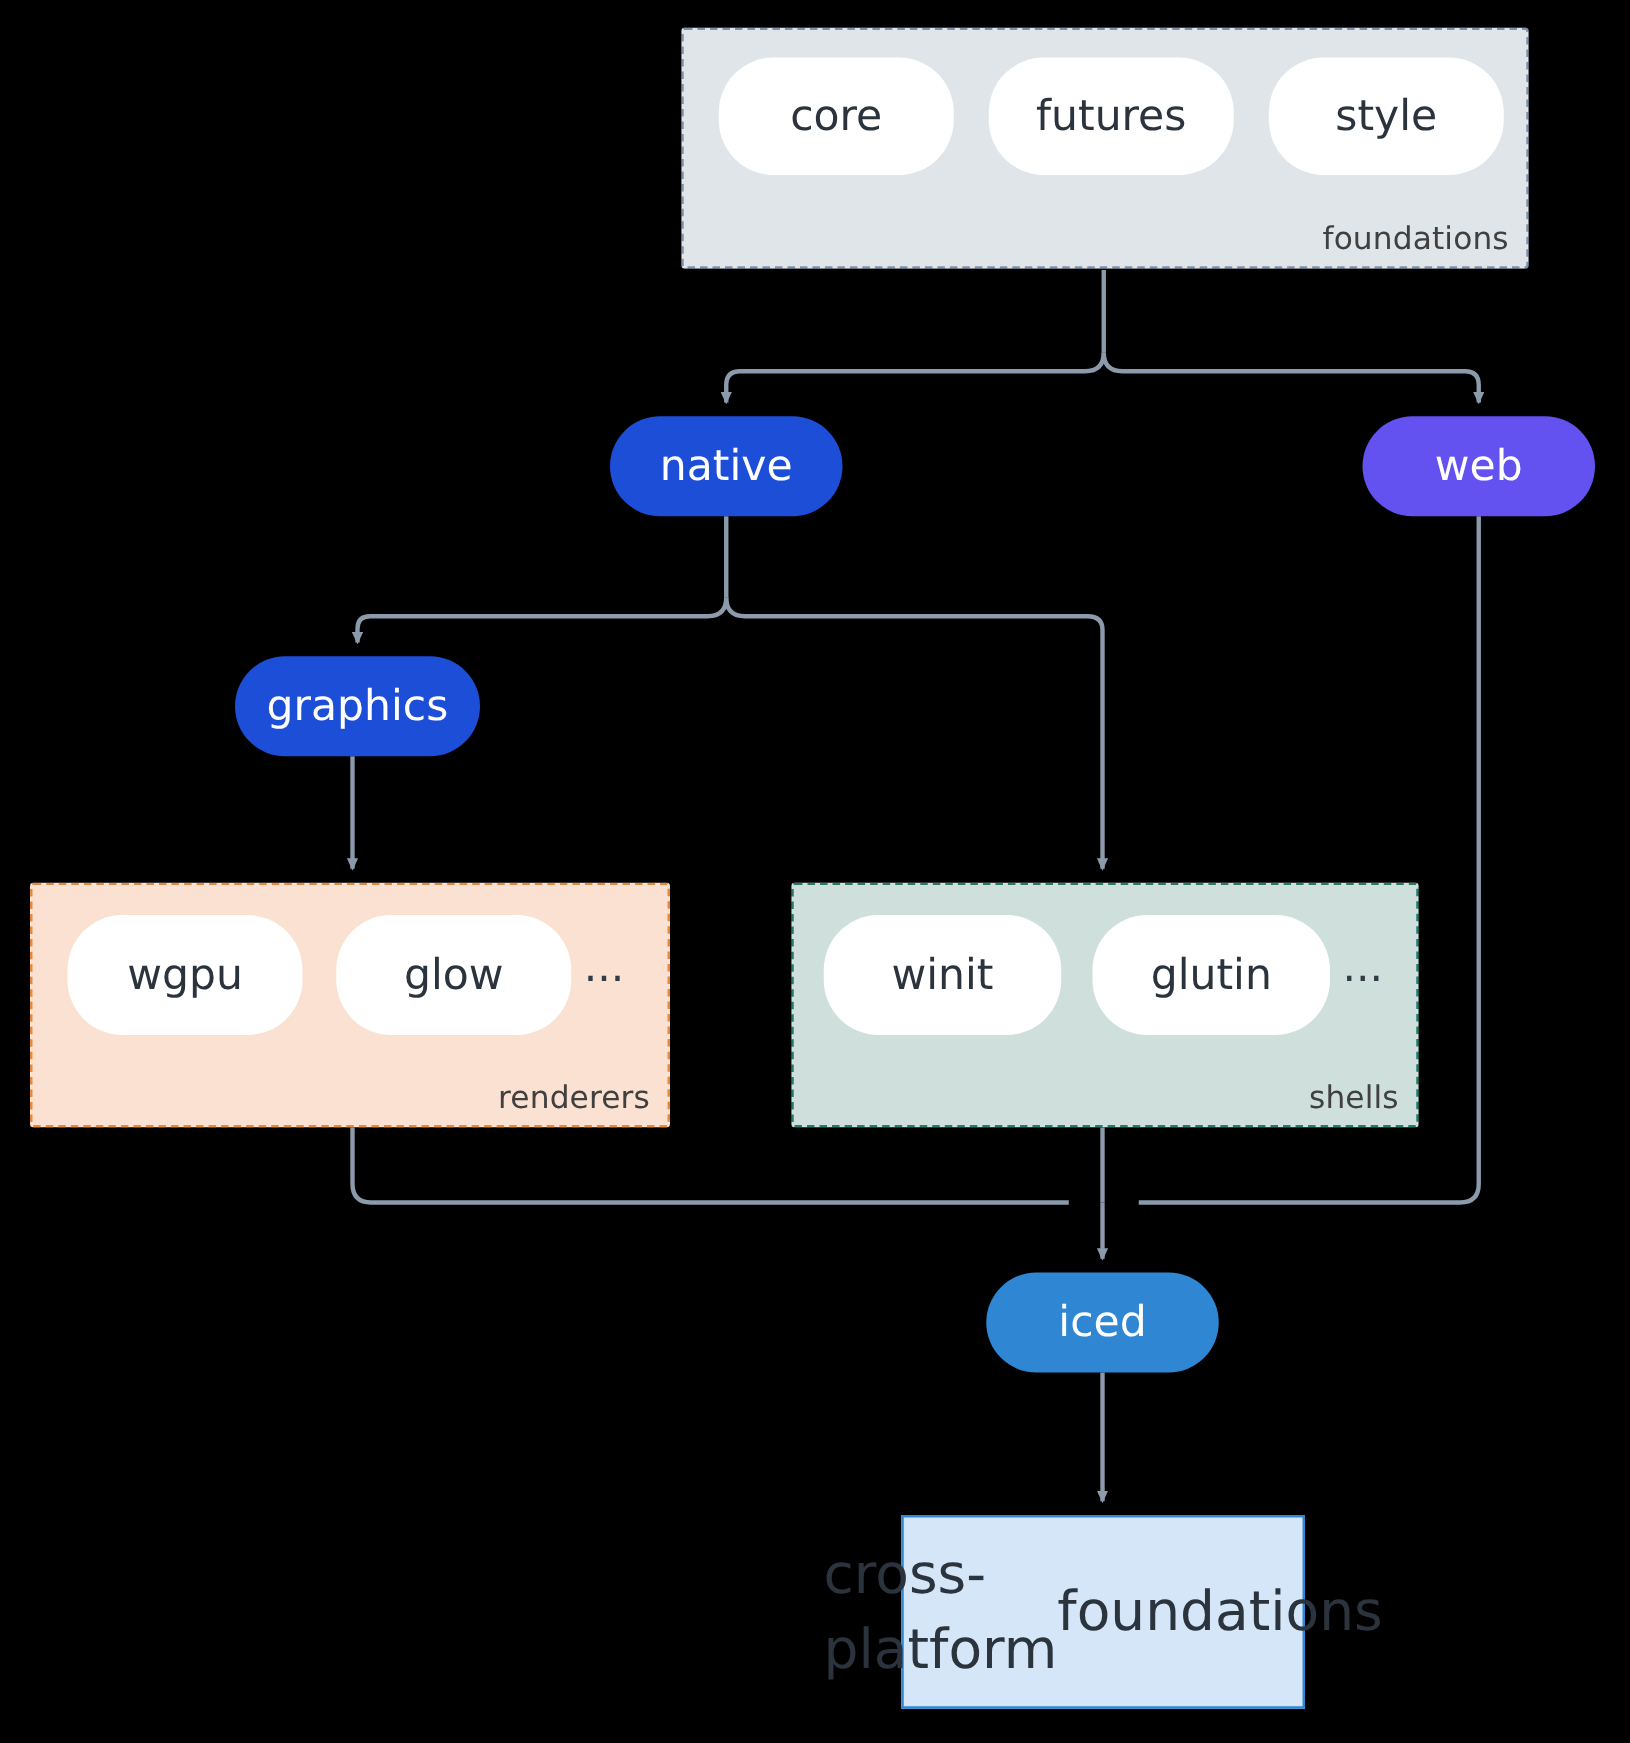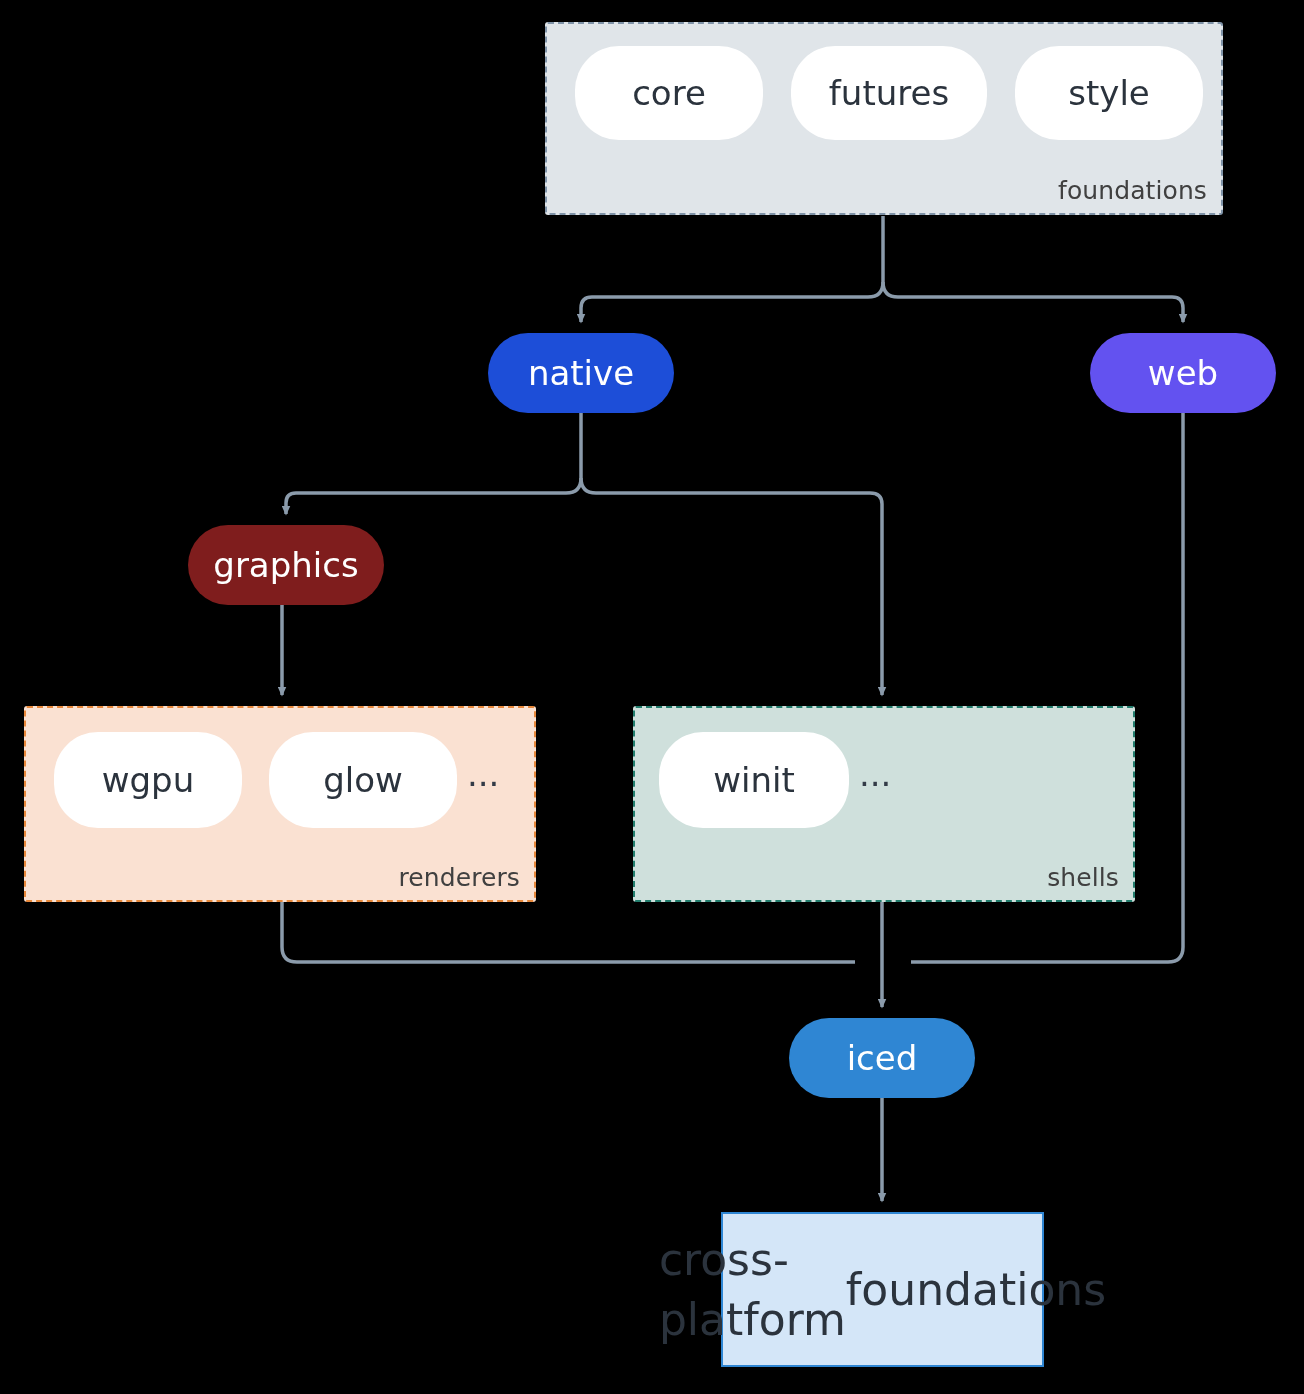--- a/index.html
+++ b/index.html
@@ -124,21 +124,21 @@
   #node-native {
     left: 488px; top: 333px; width: 186px; height: 80px;
     background: #1d4ed8;
   }
   #node-web {
     left: 1090px; top: 333px; width: 186px; height: 80px;
     background: #6352f0;
   }
   #node-graphics {
     left: 188px; top: 525px; width: 196px; height: 80px;
-    background: #7f1d1d;
+    background: #1d4ed8;
   }
   #node-iced {
     left: 789px; top: 1018px; width: 186px; height: 80px;
     background: #2f86d3;
   }
 
   
   #node-application {
     position: absolute;
     left: 721px;
@@ -211,20 +211,21 @@
       <div class="chip" id="chip-wgpu">wgpu</div>
       <div class="chip" id="chip-glow">glow</div>
       <div class="ellipsis">...</div>
     </div>
     <div class="group-label">renderers</div>
   </div>
 
   <div class="group-box" id="group-shells">
     <div class="chip-row">
       <div class="chip" id="chip-winit">winit</div>
+      <div class="chip" id="chip-glutin">glutin</div>
       <div class="ellipsis">...</div>
     </div>
     <div class="group-label">shells</div>
   </div>
 
   <div class="pill" id="node-iced">iced</div>
 
   <div id="node-application">
     <div>cross-platform</div>
     <div>foundations</div>

